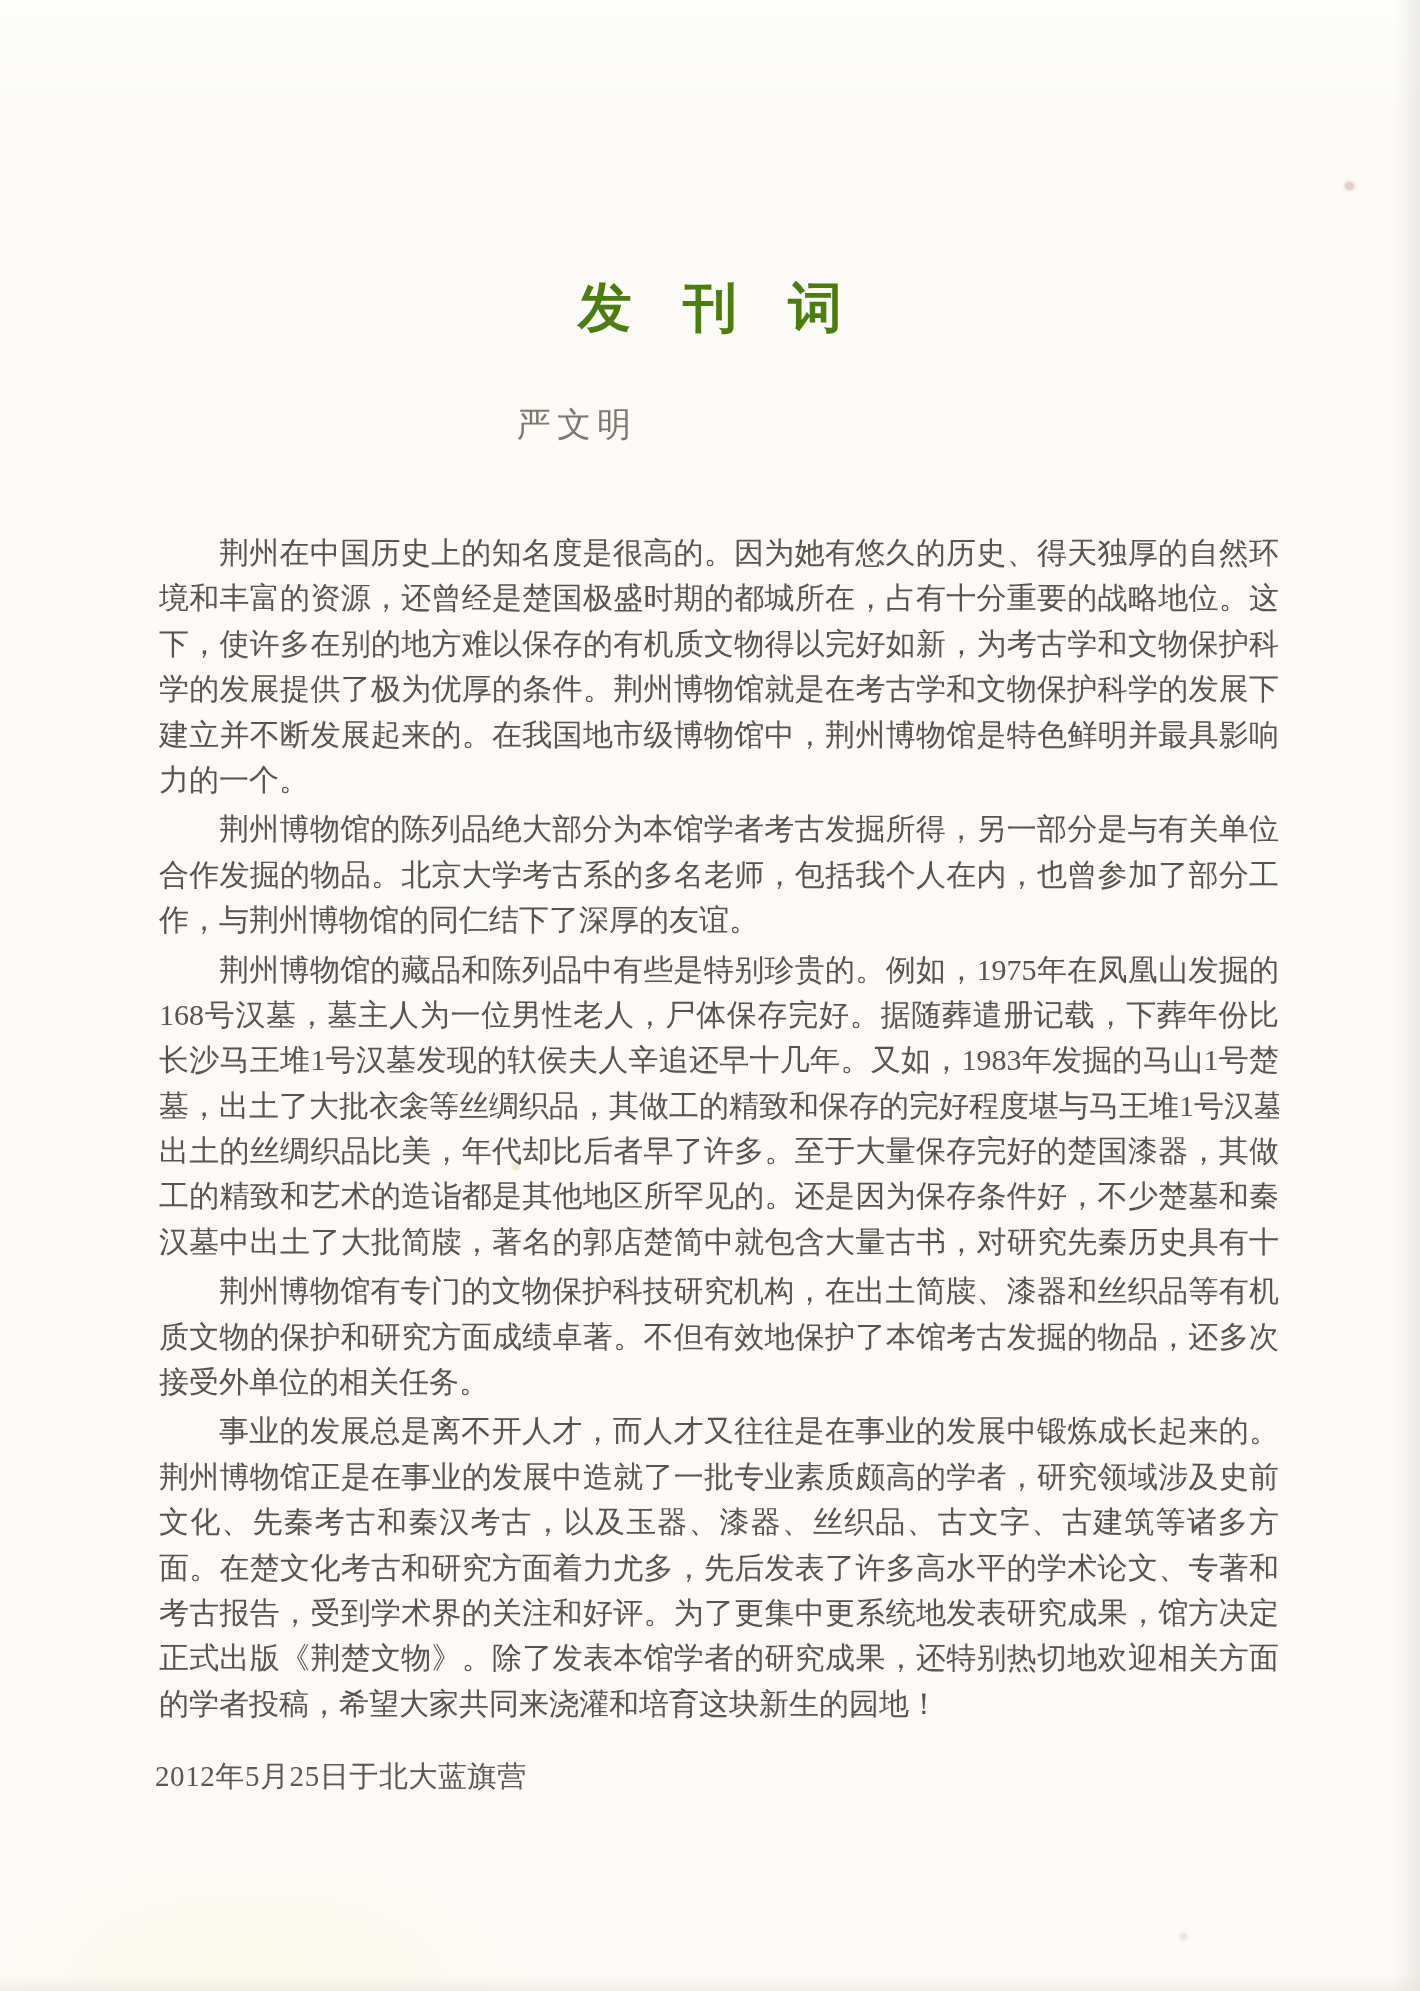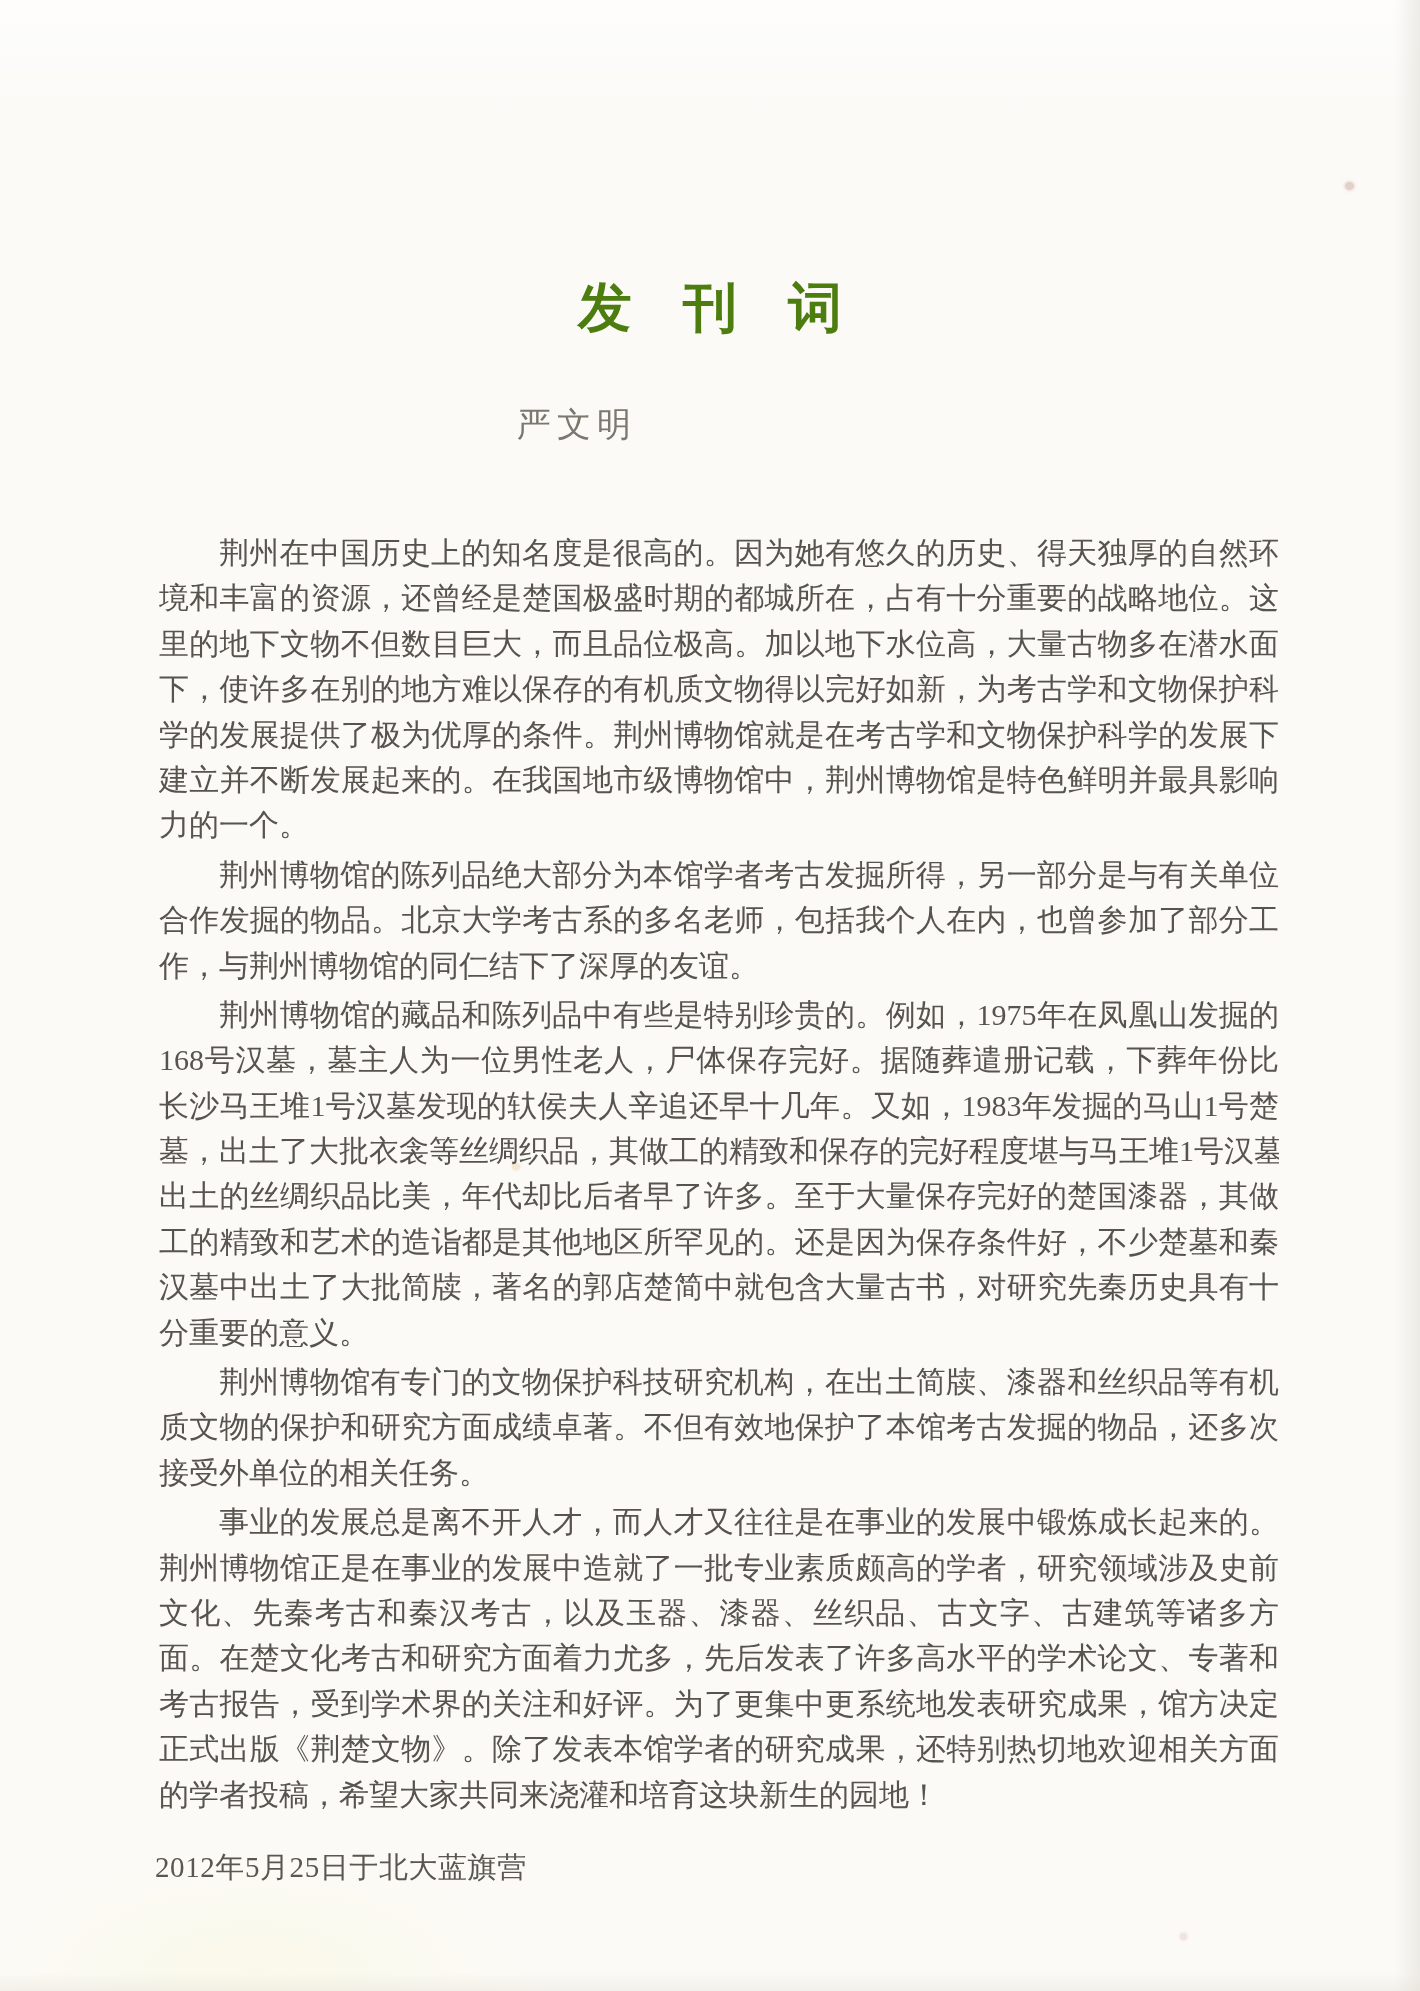--- a/index.html
+++ b/index.html
@@ -102,40 +102,38 @@
 <div id="speck-3" class="speck"></div>
 
 <div class="title">发刊词</div>
 <div class="author">严文明</div>
 
 <div class="doc-body">
 
   <div class="paragraph">
       <div class="line first">荆州在中国历史上的知名度是很高的。因为她有悠久的历史、得天独厚的自然环</div>
       <div class="line">境和丰富的资源，还曾经是楚国极盛时期的都城所在，占有十分重要的战略地位。这</div>
-      <div class="line">里的地下文物不但数目巨大，而且品位极高。加以地下水位高，大量古物多在潜水面</div>
       <div class="line">下，使许多在别的地方难以保存的有机质文物得以完好如新，为考古学和文物保护科</div>
       <div class="line">学的发展提供了极为优厚的条件。荆州博物馆就是在考古学和文物保护科学的发展下</div>
       <div class="line">建立并不断发展起来的。在我国地市级博物馆中，荆州博物馆是特色鲜明并最具影响</div>
       <div class="line last">力的一个。</div>
     </div>
     <div class="paragraph">
       <div class="line first">荆州博物馆的陈列品绝大部分为本馆学者考古发掘所得，另一部分是与有关单位</div>
       <div class="line">合作发掘的物品。北京大学考古系的多名老师，包括我个人在内，也曾参加了部分工</div>
       <div class="line last">作，与荆州博物馆的同仁结下了深厚的友谊。</div>
     </div>
     <div class="paragraph">
       <div class="line first">荆州博物馆的藏品和陈列品中有些是特别珍贵的。例如，1975年在凤凰山发掘的</div>
       <div class="line">168号汉墓，墓主人为一位男性老人，尸体保存完好。据随葬遣册记载，下葬年份比</div>
       <div class="line">长沙马王堆1号汉墓发现的轪侯夫人辛追还早十几年。又如，1983年发掘的马山1号楚</div>
       <div class="line">墓，出土了大批衣衾等丝绸织品，其做工的精致和保存的完好程度堪与马王堆1号汉墓</div>
       <div class="line">出土的丝绸织品比美，年代却比后者早了许多。至于大量保存完好的楚国漆器，其做</div>
       <div class="line">工的精致和艺术的造诣都是其他地区所罕见的。还是因为保存条件好，不少楚墓和秦</div>
       <div class="line">汉墓中出土了大批简牍，著名的郭店楚简中就包含大量古书，对研究先秦历史具有十</div>
-      <div class="line last">分重要的意义。</div>
     </div>
     <div class="paragraph">
       <div class="line first">荆州博物馆有专门的文物保护科技研究机构，在出土简牍、漆器和丝织品等有机</div>
       <div class="line">质文物的保护和研究方面成绩卓著。不但有效地保护了本馆考古发掘的物品，还多次</div>
       <div class="line last">接受外单位的相关任务。</div>
     </div>
     <div class="paragraph">
       <div class="line first">事业的发展总是离不开人才，而人才又往往是在事业的发展中锻炼成长起来的。</div>
       <div class="line">荆州博物馆正是在事业的发展中造就了一批专业素质颇高的学者，研究领域涉及史前</div>
       <div class="line">文化、先秦考古和秦汉考古，以及玉器、漆器、丝织品、古文字、古建筑等诸多方</div>

